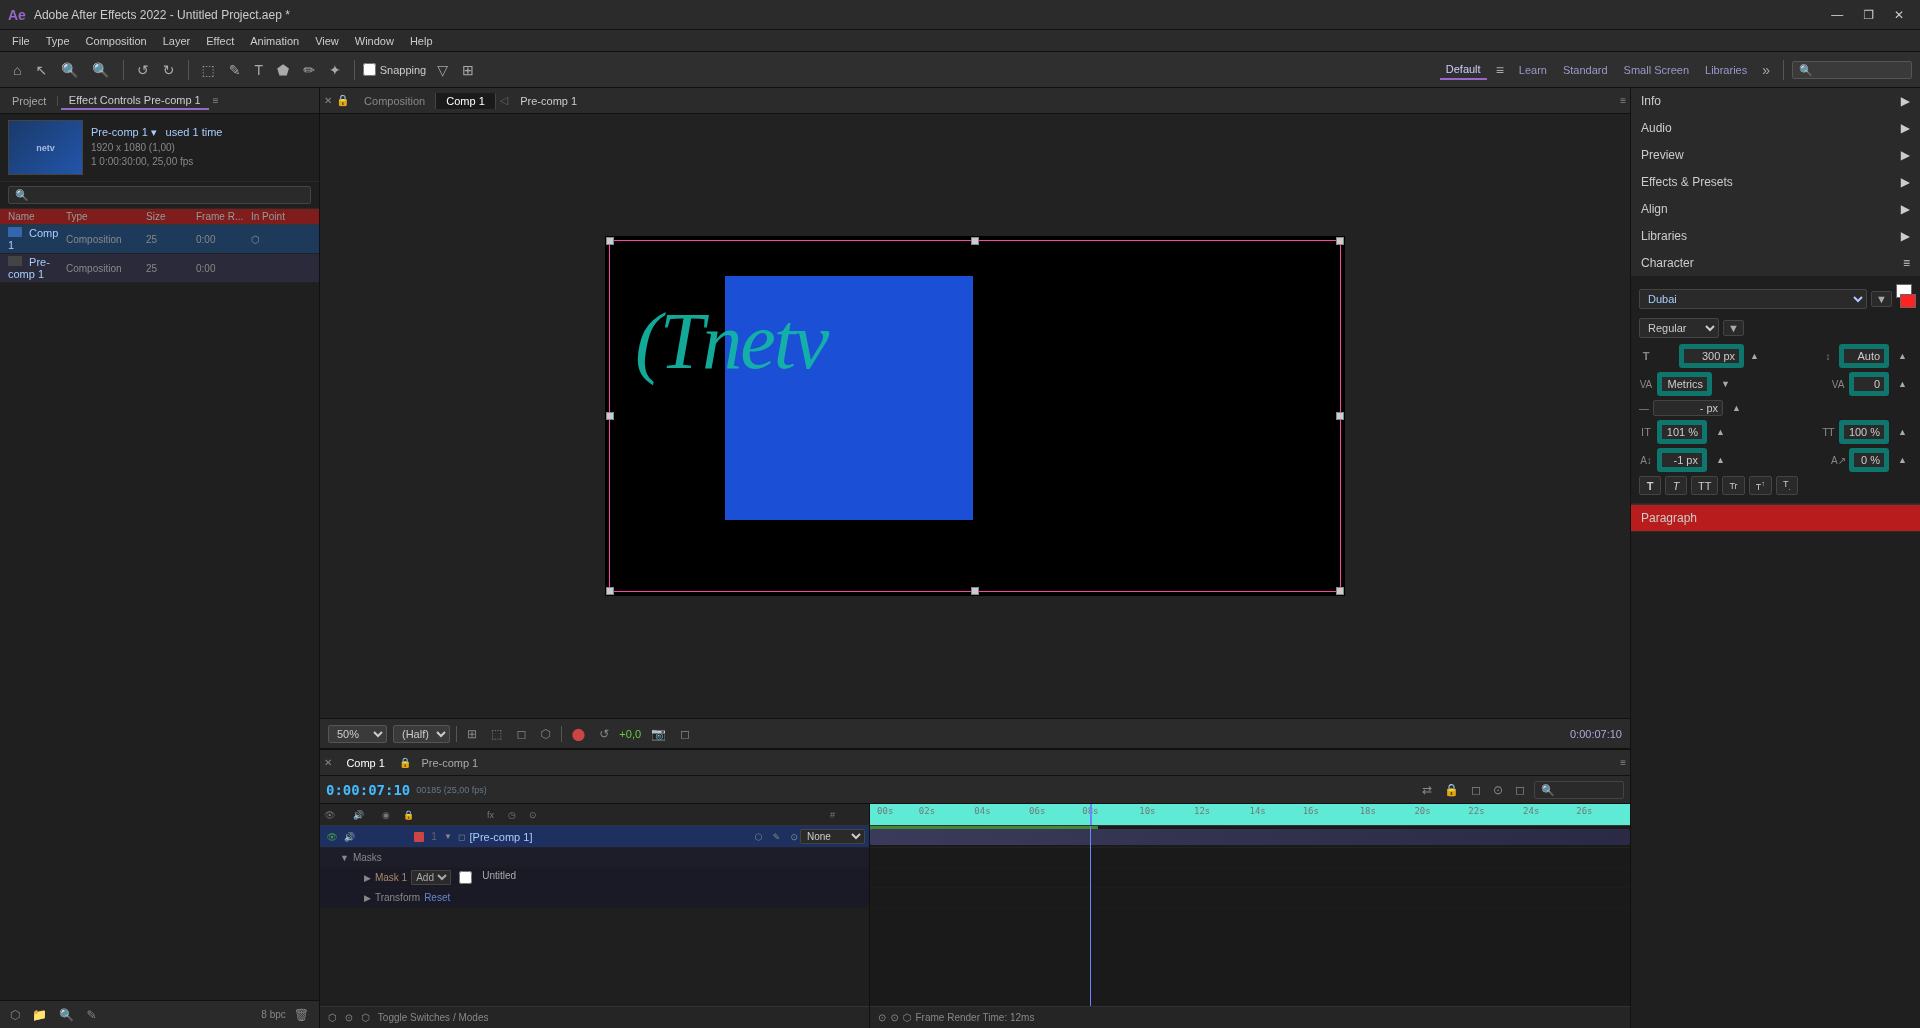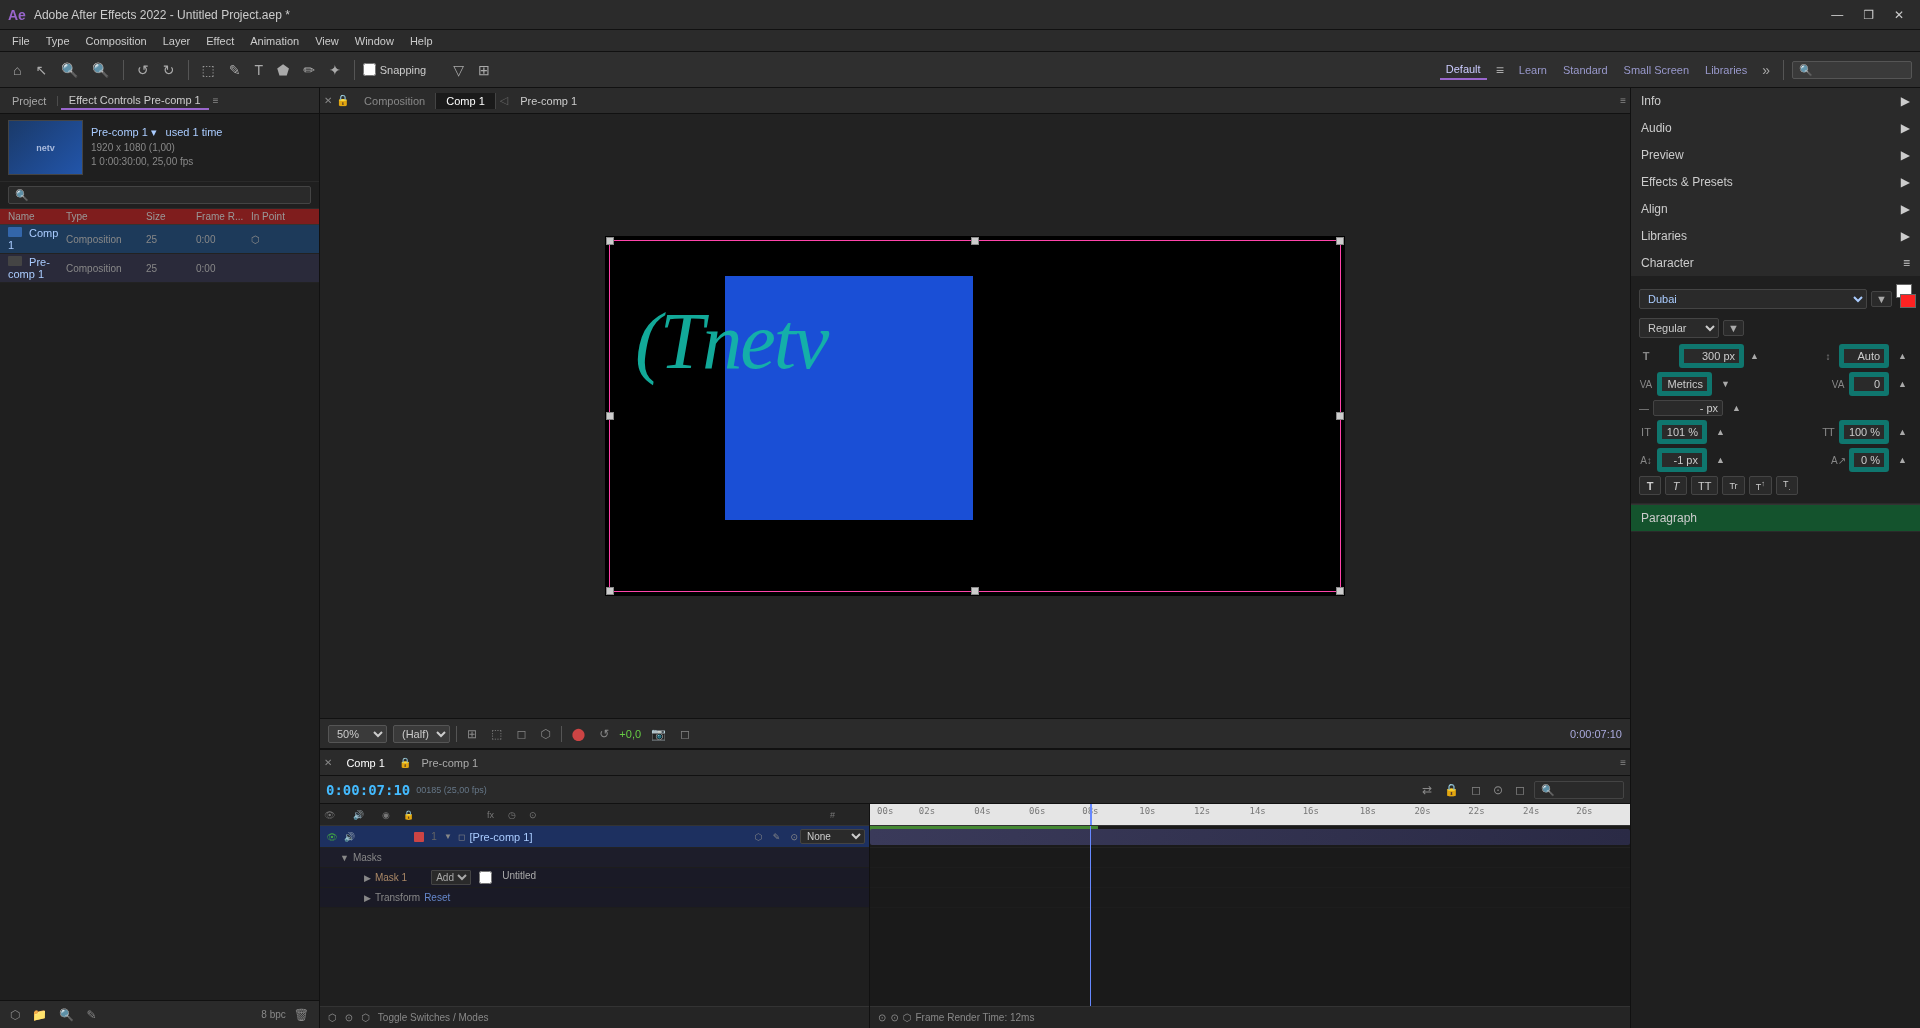--- a/index.html
+++ b/index.html
@@ -17,21 +17,21 @@
     #menu-bar .menu-item { color: #cccccc; padding: 2px 8px; cursor: pointer; font-size: 11px; }
 
     
     #toolbar { background: #2f2f2f; height: 36px; display: flex; align-items: center; padding: 0 8px; border-bottom: 1px solid #111; gap: 4px; }
     .toolbar-btn { background: none; border: none; color: #aaa; cursor: pointer; padding: 3px 5px; font-size: 14px; border-radius: 2px; }
     .toolbar-sep { width: 1px; height: 20px; background: #555; margin: 0 4px; }
     .toolbar-spacer { flex: 1; }
     .workspace-btn { background: none; border: none; color: #9999cc; cursor: pointer; padding: 3px 6px; font-size: 11px; }
     .workspace-btn.active { color: #ccccff; border-bottom: 2px solid #9966cc; }
     .toolbar-search { background: #3a3a3a; border: 1px solid #555; color: #ccc; padding: 2px 6px; border-radius: 2px; width: 120px; font-size: 11px; }
-    .snapping-label { color: #ccc; font-size: 11px; margin-right: 18px; }
+    .snapping-label { color: #ccc; font-size: 11px; margin-right: 2px; }
 
     
     #main { display: flex; height: calc(1028px - 30px - 22px - 36px); }
 
     
     #left-panel { width: 320px; background: #1f1f1f; border-right: 1px solid #111; display: flex; flex-direction: column; }
 
     
     #panel-tabs { background: #2b2b2b; display: flex; align-items: center; padding: 2px 4px; border-bottom: 1px solid #111; height: 26px; }
     .panel-tab { color: #aaa; padding: 2px 8px; cursor: pointer; font-size: 11px; }
@@ -127,30 +127,30 @@
     .tl-layer-color { width: 10px; height: 10px; border-radius: 1px; }
     .tl-layer-num { color: #666; font-size: 10px; width: 16px; text-align: center; }
     .tl-layer-name { color: #aaccff; font-size: 11px; flex: 1; }
     .tl-layer-expand { width: 10px; color: #888; font-size: 8px; }
 
     
     .tl-sub-row { display: flex; align-items: center; height: 20px; padding: 0 4px 0 20px; border-bottom: 1px solid #1d1d1d; background: #1d1d2a; gap: 4px; }
     .tl-sub-label { color: #888; font-size: 10px; }
     .tl-mask-row { display: flex; align-items: center; height: 20px; padding: 0 4px 0 32px; border-bottom: 1px solid #1d1d1d; background: #1a1a26; gap: 4px; }
     .tl-mask-name { color: #aa8866; font-size: 10px; }
-    .tl-mask-controls { display: flex; gap: 8px; margin-left: 20px; }
+    .tl-mask-controls { display: flex; gap: 8px; margin-left: 0; }
     .tl-mask-btn { background: #2a2a2a; border: 1px solid #444; color: #aaa; padding: 0 4px; font-size: 10px; cursor: pointer; border-radius: 1px; }
     .tl-mask-check { margin-right: 2px; }
     .tl-transform-row { display: flex; align-items: center; height: 20px; padding: 0 4px 0 32px; border-bottom: 1px solid #1d1d1d; background: #1a1a26; gap: 4px; }
     .tl-transform-label { color: #888; font-size: 10px; }
     .tl-reset-btn { background: none; border: none; color: #6688cc; cursor: pointer; font-size: 10px; padding: 0; }
 
     
     #tl-tracks { flex: 1; display: flex; flex-direction: column; overflow: hidden; }
-    #tl-ruler { height: 22px; background: #e5e5e5; border-bottom: 1px solid #333; position: relative; overflow: hidden; }
+    #tl-ruler { height: 22px; background: #5eead4; border-bottom: 1px solid #333; position: relative; overflow: hidden; }
     .ruler-label { position: absolute; top: 2px; color: #777; font-size: 9px; font-family: monospace; transform: translateX(-50%); }
     .ruler-playhead { position: absolute; top: 0; bottom: 0; width: 2px; background: #6688ff; }
     #tl-track-area { flex: 1; background: #1a1a1a; position: relative; overflow: hidden; }
     .tl-track { height: 22px; border-bottom: 1px solid #222; position: relative; }
     .tl-track-bar { position: absolute; top: 3px; height: 16px; background: linear-gradient(90deg, #334466, #2a3a55); border-radius: 2px; display: flex; align-items: center; padding: 0 4px; }
     .tl-track-bar-label { color: #aabbdd; font-size: 9px; }
     .tl-playhead-line { position: absolute; top: 0; bottom: 0; width: 1px; background: #6688ff; z-index: 10; }
     .tl-sub-track { height: 20px; border-bottom: 1px solid #1d1d1d; }
     .tl-green-bar { position: absolute; top: 0; height: 4px; background: #33aa44; }
 
@@ -169,21 +169,21 @@
     .char-num-row { display: flex; gap: 4px; margin-bottom: 4px; align-items: center; }
     .char-field { background: #2a2a2a; border: 5px solid #0f766e; color: #ccc; padding: 1px 4px; font-size: 11px; width: 55px; text-align: right; border-radius: 3px; }
     .char-field-label { color: #888; font-size: 9px; width: 18px; }
     .char-icon { color: #888; font-size: 10px; width: 14px; text-align: center; }
     .char-tracking-row { display: flex; gap: 4px; margin-bottom: 4px; align-items: center; }
     .char-full-field { background: #2a2a2a; border: 1px solid #444; color: #ccc; padding: 1px 4px; font-size: 11px; width: 70px; border-radius: 2px; text-align: right; }
     .char-btn-row { display: flex; gap: 4px; margin-top: 4px; }
     .char-style-btn { background: #2a2a2a; border: 1px solid #444; color: #ccc; padding: 2px 6px; font-size: 11px; cursor: pointer; border-radius: 2px; min-width: 22px; text-align: center; }
     .char-style-btn.bold { font-weight: bold; }
     .char-style-btn.italic { font-style: italic; }
-    .paragraph-header { background: #14532d; padding: 6px 10px; color: #cccccc; font-size: 12px; border-top: 1px solid #333; }
+    .paragraph-header { background: #b91c1c; padding: 6px 10px; color: #cccccc; font-size: 12px; border-top: 1px solid #333; }
 
     
     ::-webkit-scrollbar { width: 6px; height: 6px; }
     ::-webkit-scrollbar-track { background: #1a1a1a; }
     ::-webkit-scrollbar-thumb { background: #444; border-radius: 3px; }
     .none-select { background: #2a2a2a; border: 1px solid #444; color: #ccc; padding: 0 2px; font-size: 10px; width: 65px; border-radius: 2px; }
   </style>
 </head>
 <body>
 

